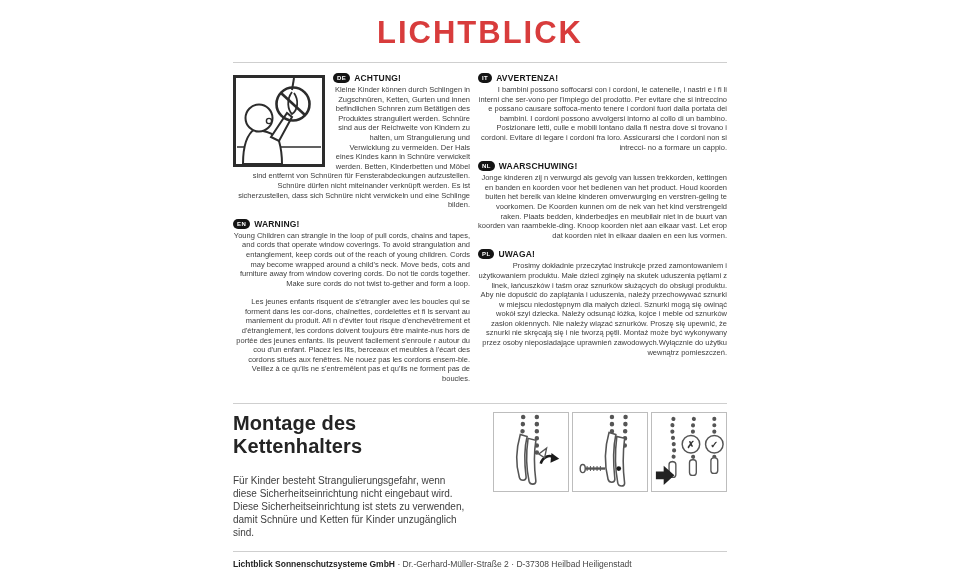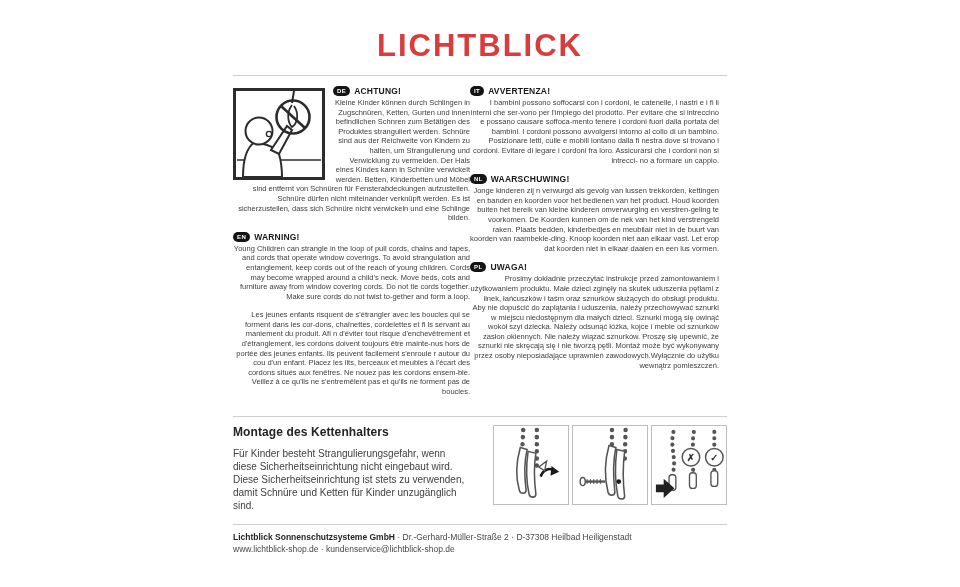--- a/index.html
+++ b/index.html
@@ -1,40 +1,40 @@
 <!DOCTYPE html>
 <html><head>
 <meta charset="utf-8">
 <style>
   * { margin:0; padding:0; box-sizing:border-box; }
   html,body { width:960px; height:587px; background:#ffffff; overflow:hidden;
               font-family:"Liberation Sans", sans-serif; color:#3d3d3d; }
-  .page { width:494px; margin:0 auto; padding-top:28px; }
+  .page { width:494px; margin:0 auto; padding-top:15px; }
 
   .logo { text-align:center; font-size:31px; font-weight:bold; letter-spacing:2px;
           color:#d83c3c; transform:scaleY(1.02); }
   .rule { border:none; border-top:1px solid #cfcfcf; }
   .rule-top { margin-top:11px; }
   .rule-mid { margin-top:8px; }
   .rule-bot { margin-top:12px; }
 
-  .warnings { display:grid; grid-template-columns:237px 249px; column-gap:0;
+  .warnings { display:grid; grid-template-columns:237px 249px; column-gap:8px;
               margin-top:10px; min-height:322px; }
   .wsec { margin-bottom:9px; }
   .whead { display:flex; align-items:center; gap:4px; margin-bottom:2px; }
   .badge { display:inline-block; background:#141414; color:#fff; font-size:6px;
            font-weight:bold; line-height:1; padding:2px 4px; border-radius:8px;
            letter-spacing:0.4px; }
   .wtitle { font-size:8.5px; font-weight:bold; color:#191919; letter-spacing:0.2px; }
   .wbody { font-size:7.5px; line-height:1.28; color:#404040; text-align:right; }
   .warn-img { float:left; width:92px; height:92px; margin:2px 8px 3px 0; }
 
   .montage { display:flex; margin-top:8px; }
   .montage-text { width:252px; padding-right:10px; }
-  .montage-h { font-size:12px; font-weight:bold; color:#242424; margin-bottom:8px;
+  .montage-h { font-size:20px; font-weight:bold; color:#242424; margin-bottom:16px;
                letter-spacing:0.1px; }
   .montage-p { font-size:10px; line-height:1.3; color:#404040; width:238px; }
   .boxes { display:flex; gap:3px; margin-left:auto; }
   .ibox { width:76px; height:80px; border:1px solid #bdbdbd; background:#fff; }
 
   .footer { font-size:8.5px; color:#474747; margin-top:6px;
             line-height:1.45; }
   .footer b { color:#242424; }
 </style>
 </head>
@@ -160,16 +160,15 @@
           <polygon points="4,60 12,60 12,54 23,64 12,74 12,68 4,68" fill="#222"></polygon>
         </svg>
       </div>
     </div>
   </div>
 
   <hr class="rule rule-bot">
 
   <div class="footer">
     <div><b>Lichtblick Sonnenschutzsysteme GmbH</b><span> · Dr.-Gerhard-Müller-Straße 2 · D-37308 Heilbad Heiligenstadt</span></div>
-    <div>www.lichtblick-shop.de · kundenservice@lichtblick-shop.de</div>
   </div>
 
 </div>
 
 </body></html>

